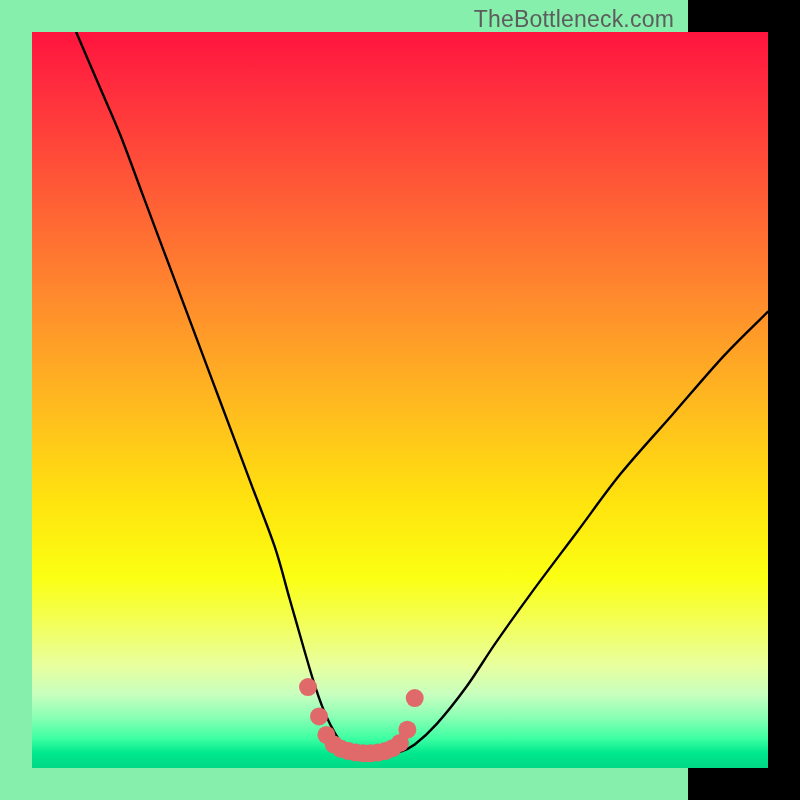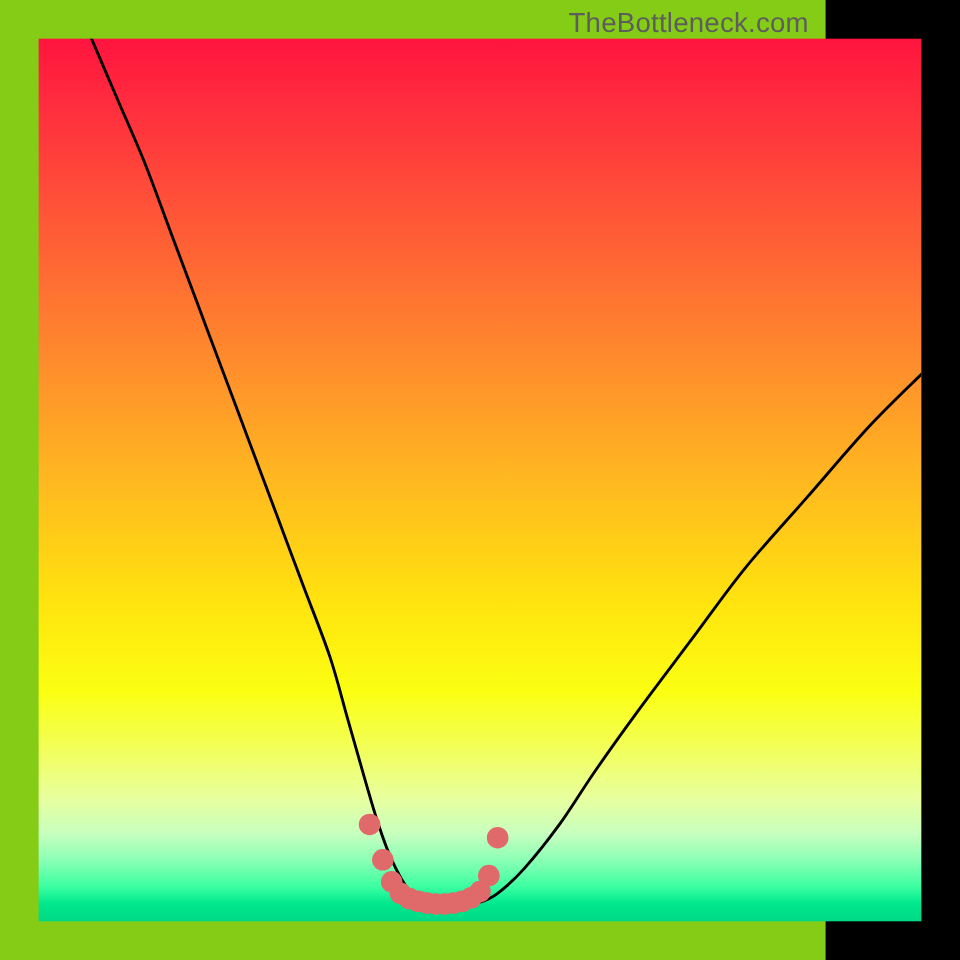--- a/index.html
+++ b/index.html
@@ -10,21 +10,21 @@
     background: #000;
     overflow: hidden;
     font-family: Arial, Helvetica, sans-serif;
   }
   .frame {
     position: absolute;
     top: 0;
     left: 0;
     width: 688px;
     height: 800px;
-    background: #84cc16;
+    background: #86efac;
   }
   .plot {
     position: absolute;
     top: 32px;
     left: 32px;
     width: 736px;
     height: 736px;
     overflow: hidden;
   }
   

